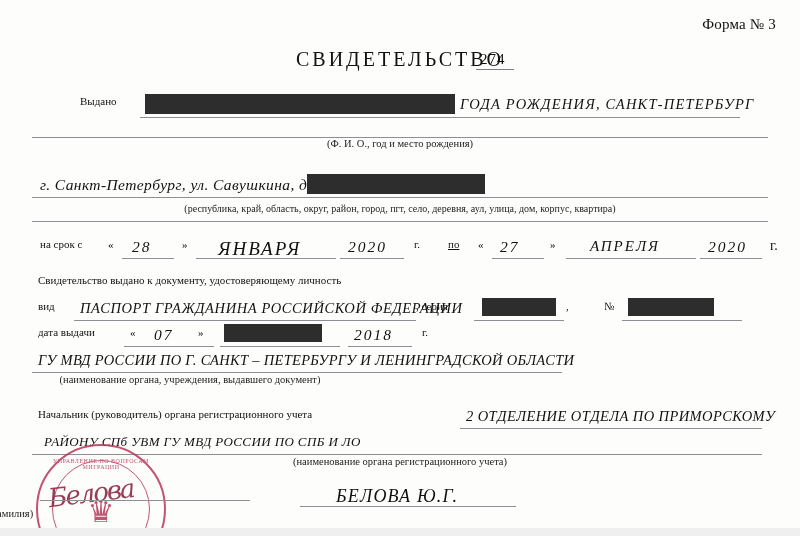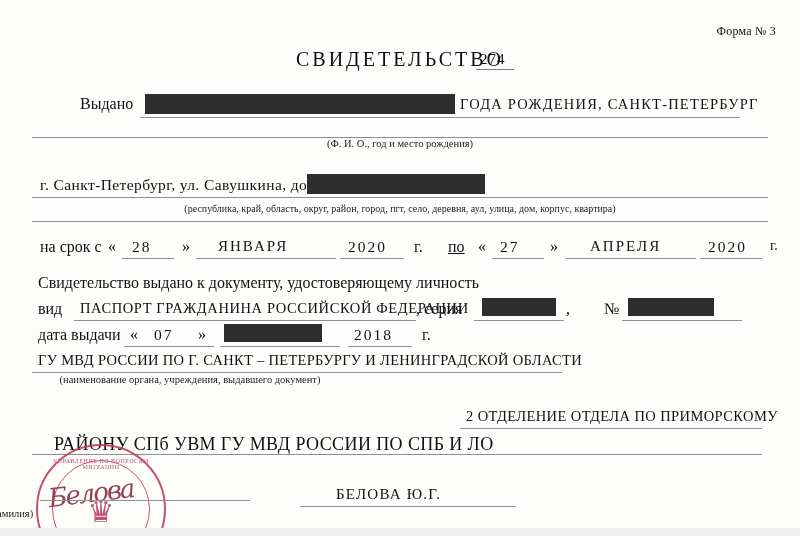--- a/index.html
+++ b/index.html
@@ -17,23 +17,22 @@
   }
   .page {
     position: absolute;
     inset: 0;
     background: #fdfdfb;
   }
   .form-no {
     position: absolute;
     top: 16px;
     right: 24px;
-    font-size: 12px;
+    font-size: 15px;
     letter-spacing: 0.2px;
-    margin-top: 8px;
   }
   .title {
     position: absolute;
     top: 48px;
     left: 0;
     width: 100%;
     text-align: center;
     font-size: 20px;
     letter-spacing: 3px;
   }
@@ -56,21 +55,21 @@
   .subtitle {
     position: absolute;
     top: 74px;
     left: 0;
     width: 100%;
     text-align: center;
     font-size: 15.5px;
   }
   .row {
     position: absolute;
-    font-size: 16px;
+    font-size: 11px;
     white-space: nowrap;
   }
   .rule {
     position: absolute;
     height: 1px;
     background: #8b9098;
   }
   .redact {
     position: absolute;
     background: #2d2d2d;
@@ -79,20 +78,21 @@
     position: absolute;
     width: 100%;
     text-align: center;
     font-size: 10.5px;
     color: #222;
   }
   .value {
     position: absolute;
     font-size: 15.5px;
     letter-spacing: 0.4px;
+    font-style: italic;
   }
   .value.spaced {
     letter-spacing: 1.2px;
   }
   .value.wide {
     letter-spacing: 2px;
   }
   
   .stamp {
     position: absolute;
@@ -180,21 +180,21 @@
   <div class="redact" style="top:174px; left:307px; width:178px; height:20px;"></div>
   <div class="caption" style="top:203px; font-size:10px;">(республика, край, область, округ, район, город, пгт, село, деревня, аул, улица, дом, корпус, квартира)</div>
 
   <div class="rule" style="top:221px; left:32px; width:736px;"></div>
 
   <div class="row" style="top:238px; left:40px;">на срок с</div>
   <div class="row" style="top:238px; left:108px;">«</div>
   <div class="value wide" style="top:238px; left:132px;">28</div>
   <div class="rule" style="top:258px; left:122px; width:52px;"></div>
   <div class="row" style="top:238px; left:182px;">»</div>
-  <div class="value wide" style="top:238px; left:218px; font-size:15px;">ЯНВАРЯ</div>
+  <div class="value wide" style="top:238px; left:218px; font-size:19px;">ЯНВАРЯ</div>
   <div class="rule" style="top:258px; left:196px; width:140px;"></div>
   <div class="value wide" style="top:238px; left:348px;">2020</div>
   <div class="rule" style="top:258px; left:340px; width:64px;"></div>
   <div class="row" style="top:238px; left:414px;">г.</div>
   <div class="row" style="top:238px; left:448px;text-decoration:underline;">по</div>
   <div class="row" style="top:238px; left:478px;">«</div>
   <div class="value wide" style="top:238px; left:500px;">27</div>
   <div class="rule" style="top:258px; left:492px; width:52px;"></div>
   <div class="row" style="top:238px; left:550px;">»</div>
   <div class="value wide" style="top:238px; left:590px; font-size:15px;">АПРЕЛЯ</div>
@@ -224,34 +224,36 @@
   <div class="redact" style="top:324px; left:224px; width:98px; height:18px;"></div>
   <div class="rule" style="top:346px; left:220px; width:120px;"></div>
   <div class="value wide" style="top:326px; left:354px;">2018</div>
   <div class="rule" style="top:346px; left:348px; width:64px;"></div>
   <div class="row" style="top:326px; left:422px;">г.</div>
 
   <div class="value" style="top:352px; left:38px; font-size:14.5px; letter-spacing:0.3px;">ГУ  МВД  РОССИИ  ПО  Г. САНКТ – ПЕТЕРБУРГУ  И  ЛЕНИНГРАДСКОЙ ОБЛАСТИ</div>
   <div class="rule" style="top:372px; left:32px; width:530px;"></div>
   <div class="caption" style="top:374px; left:-210px;">(наименование органа, учреждения, выдавшего документ)</div>
 
+  <div class="row" style="top:408px; left:38px;">Начальник (руководитель) органа регистрационного учета</div>
   <div class="value" style="top:408px; left:466px; font-size:14.5px;">2 ОТДЕЛЕНИЕ ОТДЕЛА  ПО ПРИМОРСКОМУ</div>
   <div class="rule" style="top:428px; left:460px; width:302px;"></div>
-  <div class="value" style="top:434px; left:54px; font-size:18px;text-align:center;">РАЙОНУ СПб УВМ  ГУ  МВД  РОССИИ  ПО СПБ  И  ЛО</div>
+  <div class="value" style="top:434px; left:44px; font-size:13px;text-align:center;">РАЙОНУ СПб УВМ  ГУ  МВД  РОССИИ  ПО СПБ  И  ЛО</div>
   <div class="rule" style="top:454px; left:32px; width:730px;"></div>
+  <div class="caption" style="top:456px;">(наименование органа регистрационного учета)</div>
 
   <div class="stamp">
     <div class="stamp-inner"></div>
     <div class="stamp-text-top">УПРАВЛЕНИЕ ПО ВОПРОСАМ МИГРАЦИИ</div>
     <div class="stamp-core">♛</div>
 
   </div>
 
   <div class="signature">Белова</div>
   <div class="rule" style="top:500px; left:40px; width:210px;"></div>
   <div class="caption" style="top:502px; left:-530px; font-size:10.5px;">(подпись)</div>
 
-  <div class="value spaced" style="top:486px; left:336px; font-size:15px;">БЕЛОВА Ю.Г.</div>
+  <div class="value spaced" style="top:486px; left:336px; font-size:18px;">БЕЛОВА Ю.Г.</div>
   <div class="rule" style="top:506px; left:300px; width:216px;"></div>
   <div class="caption" style="top:508px; left:-390px; font-size:10.5px;">(фамилия)</div>
 
   <div class="bottom-edge"></div>
 </div>
 
 </body></html>

